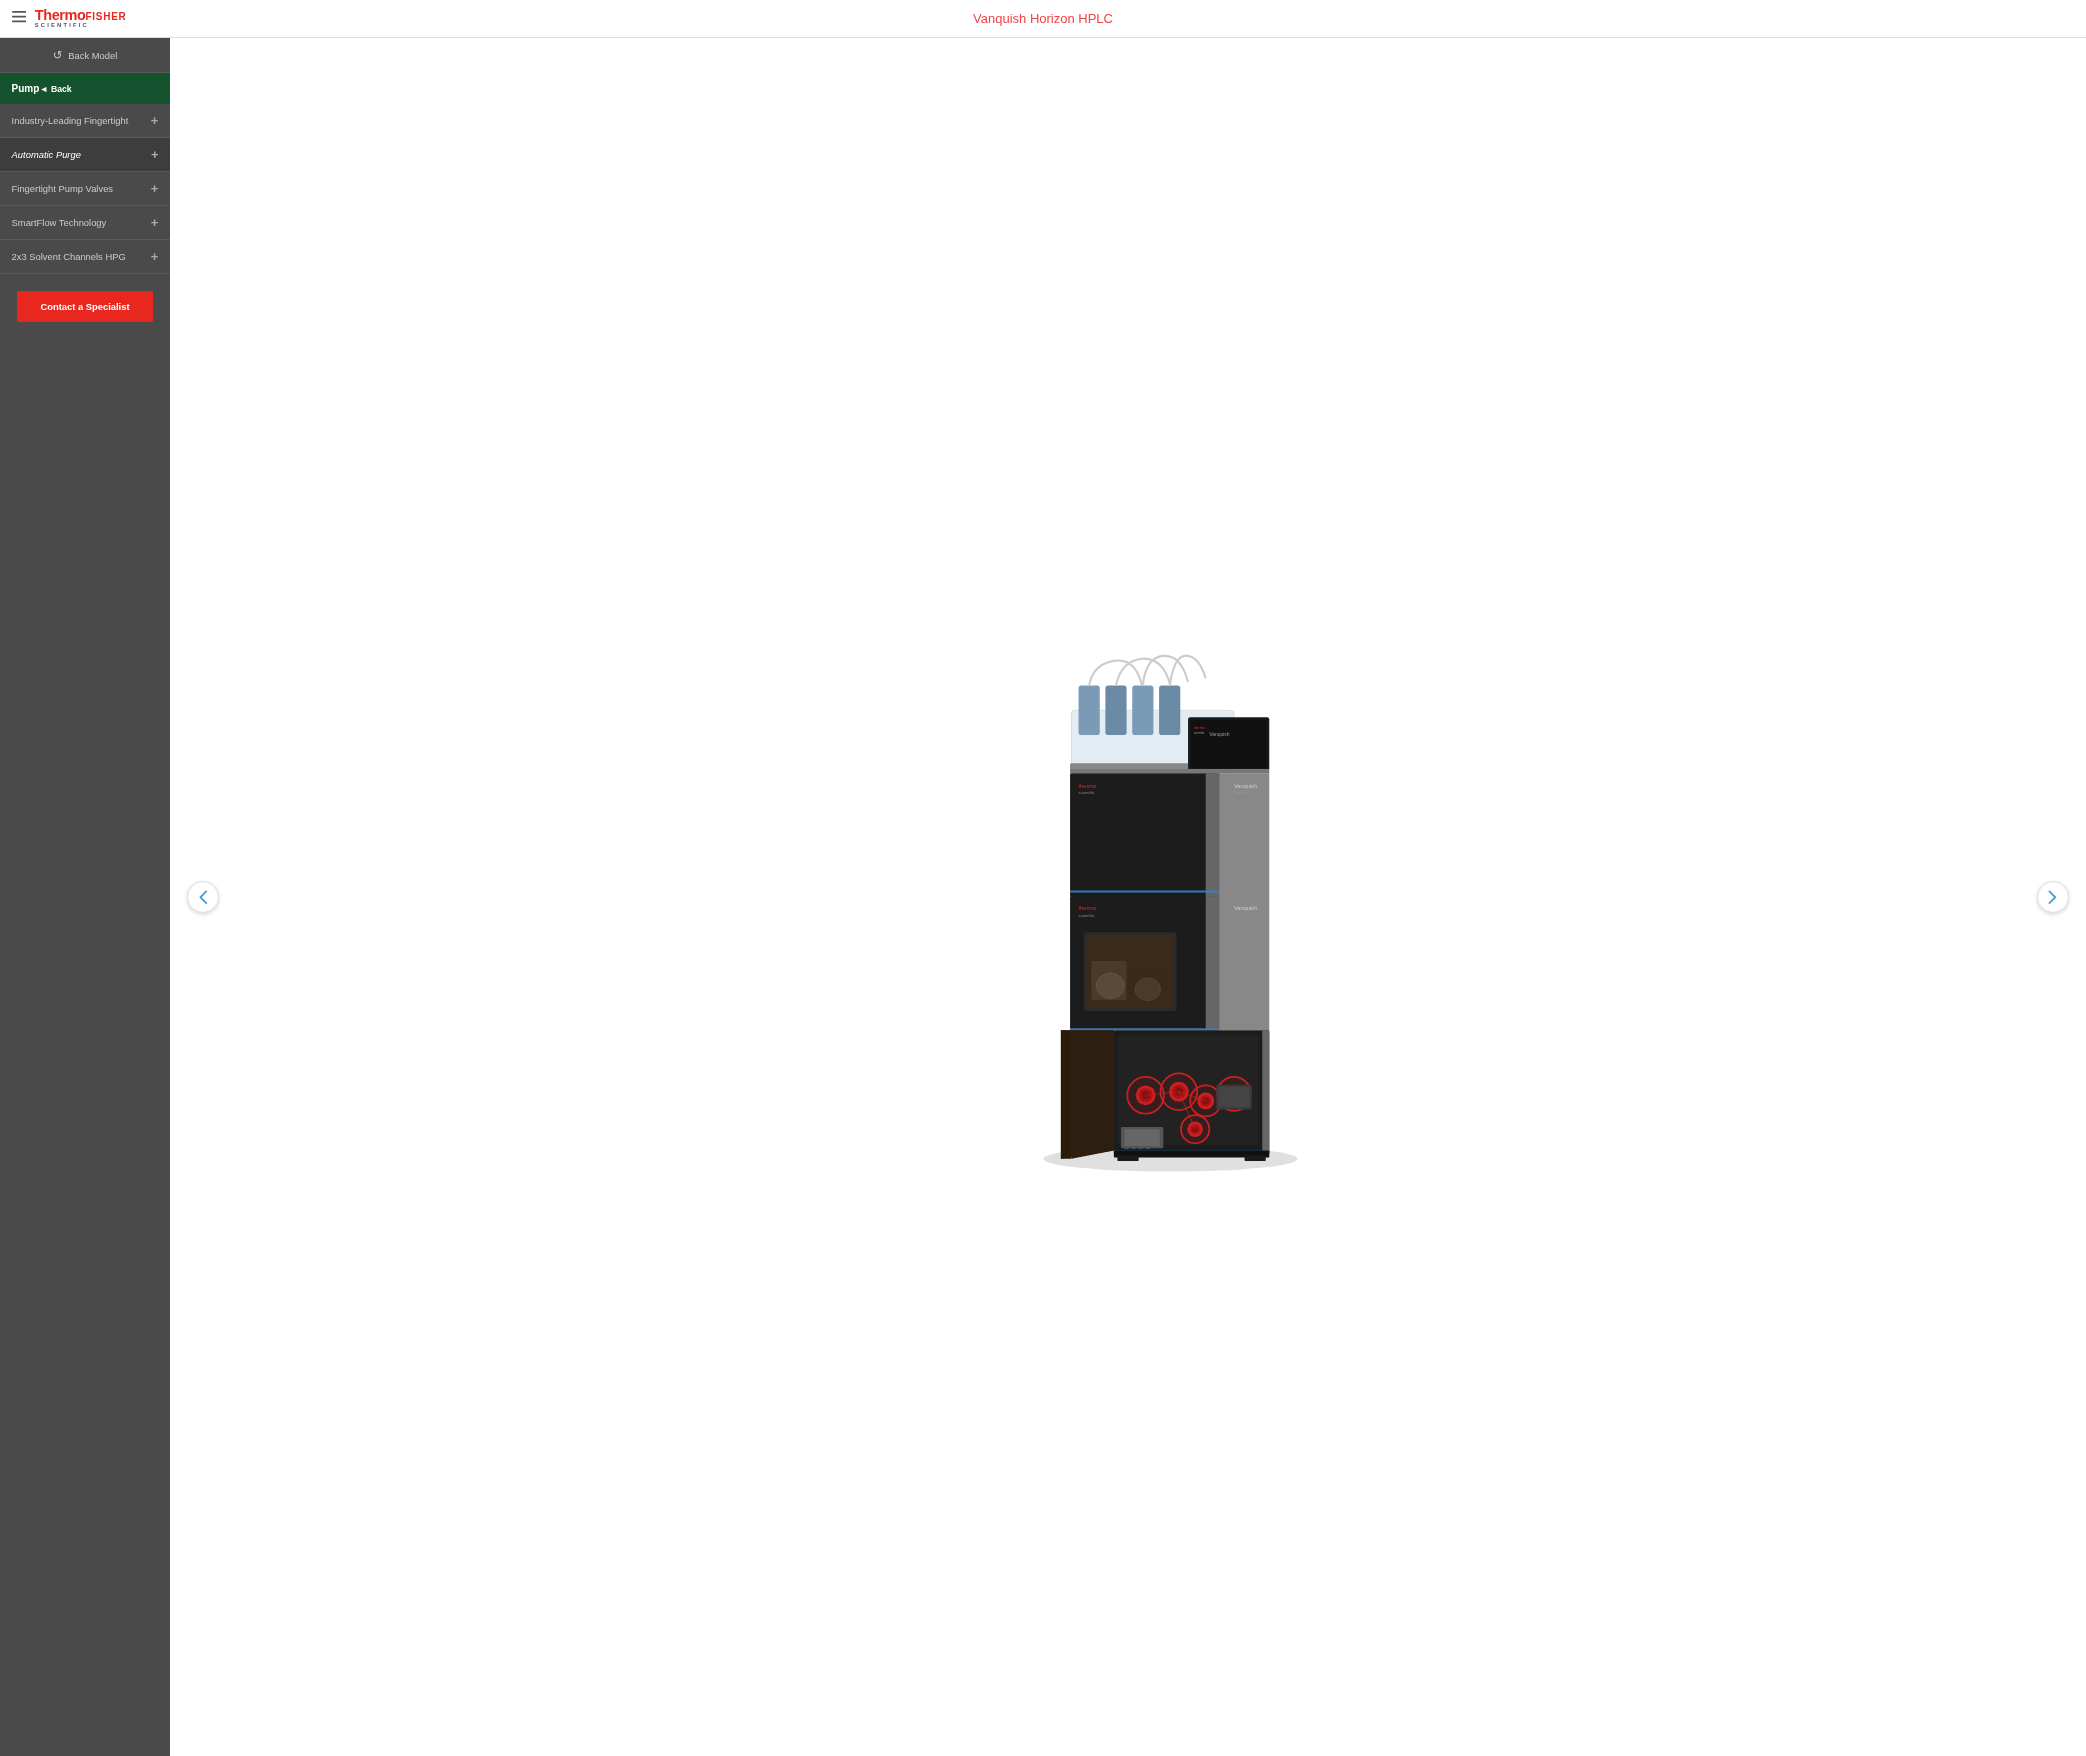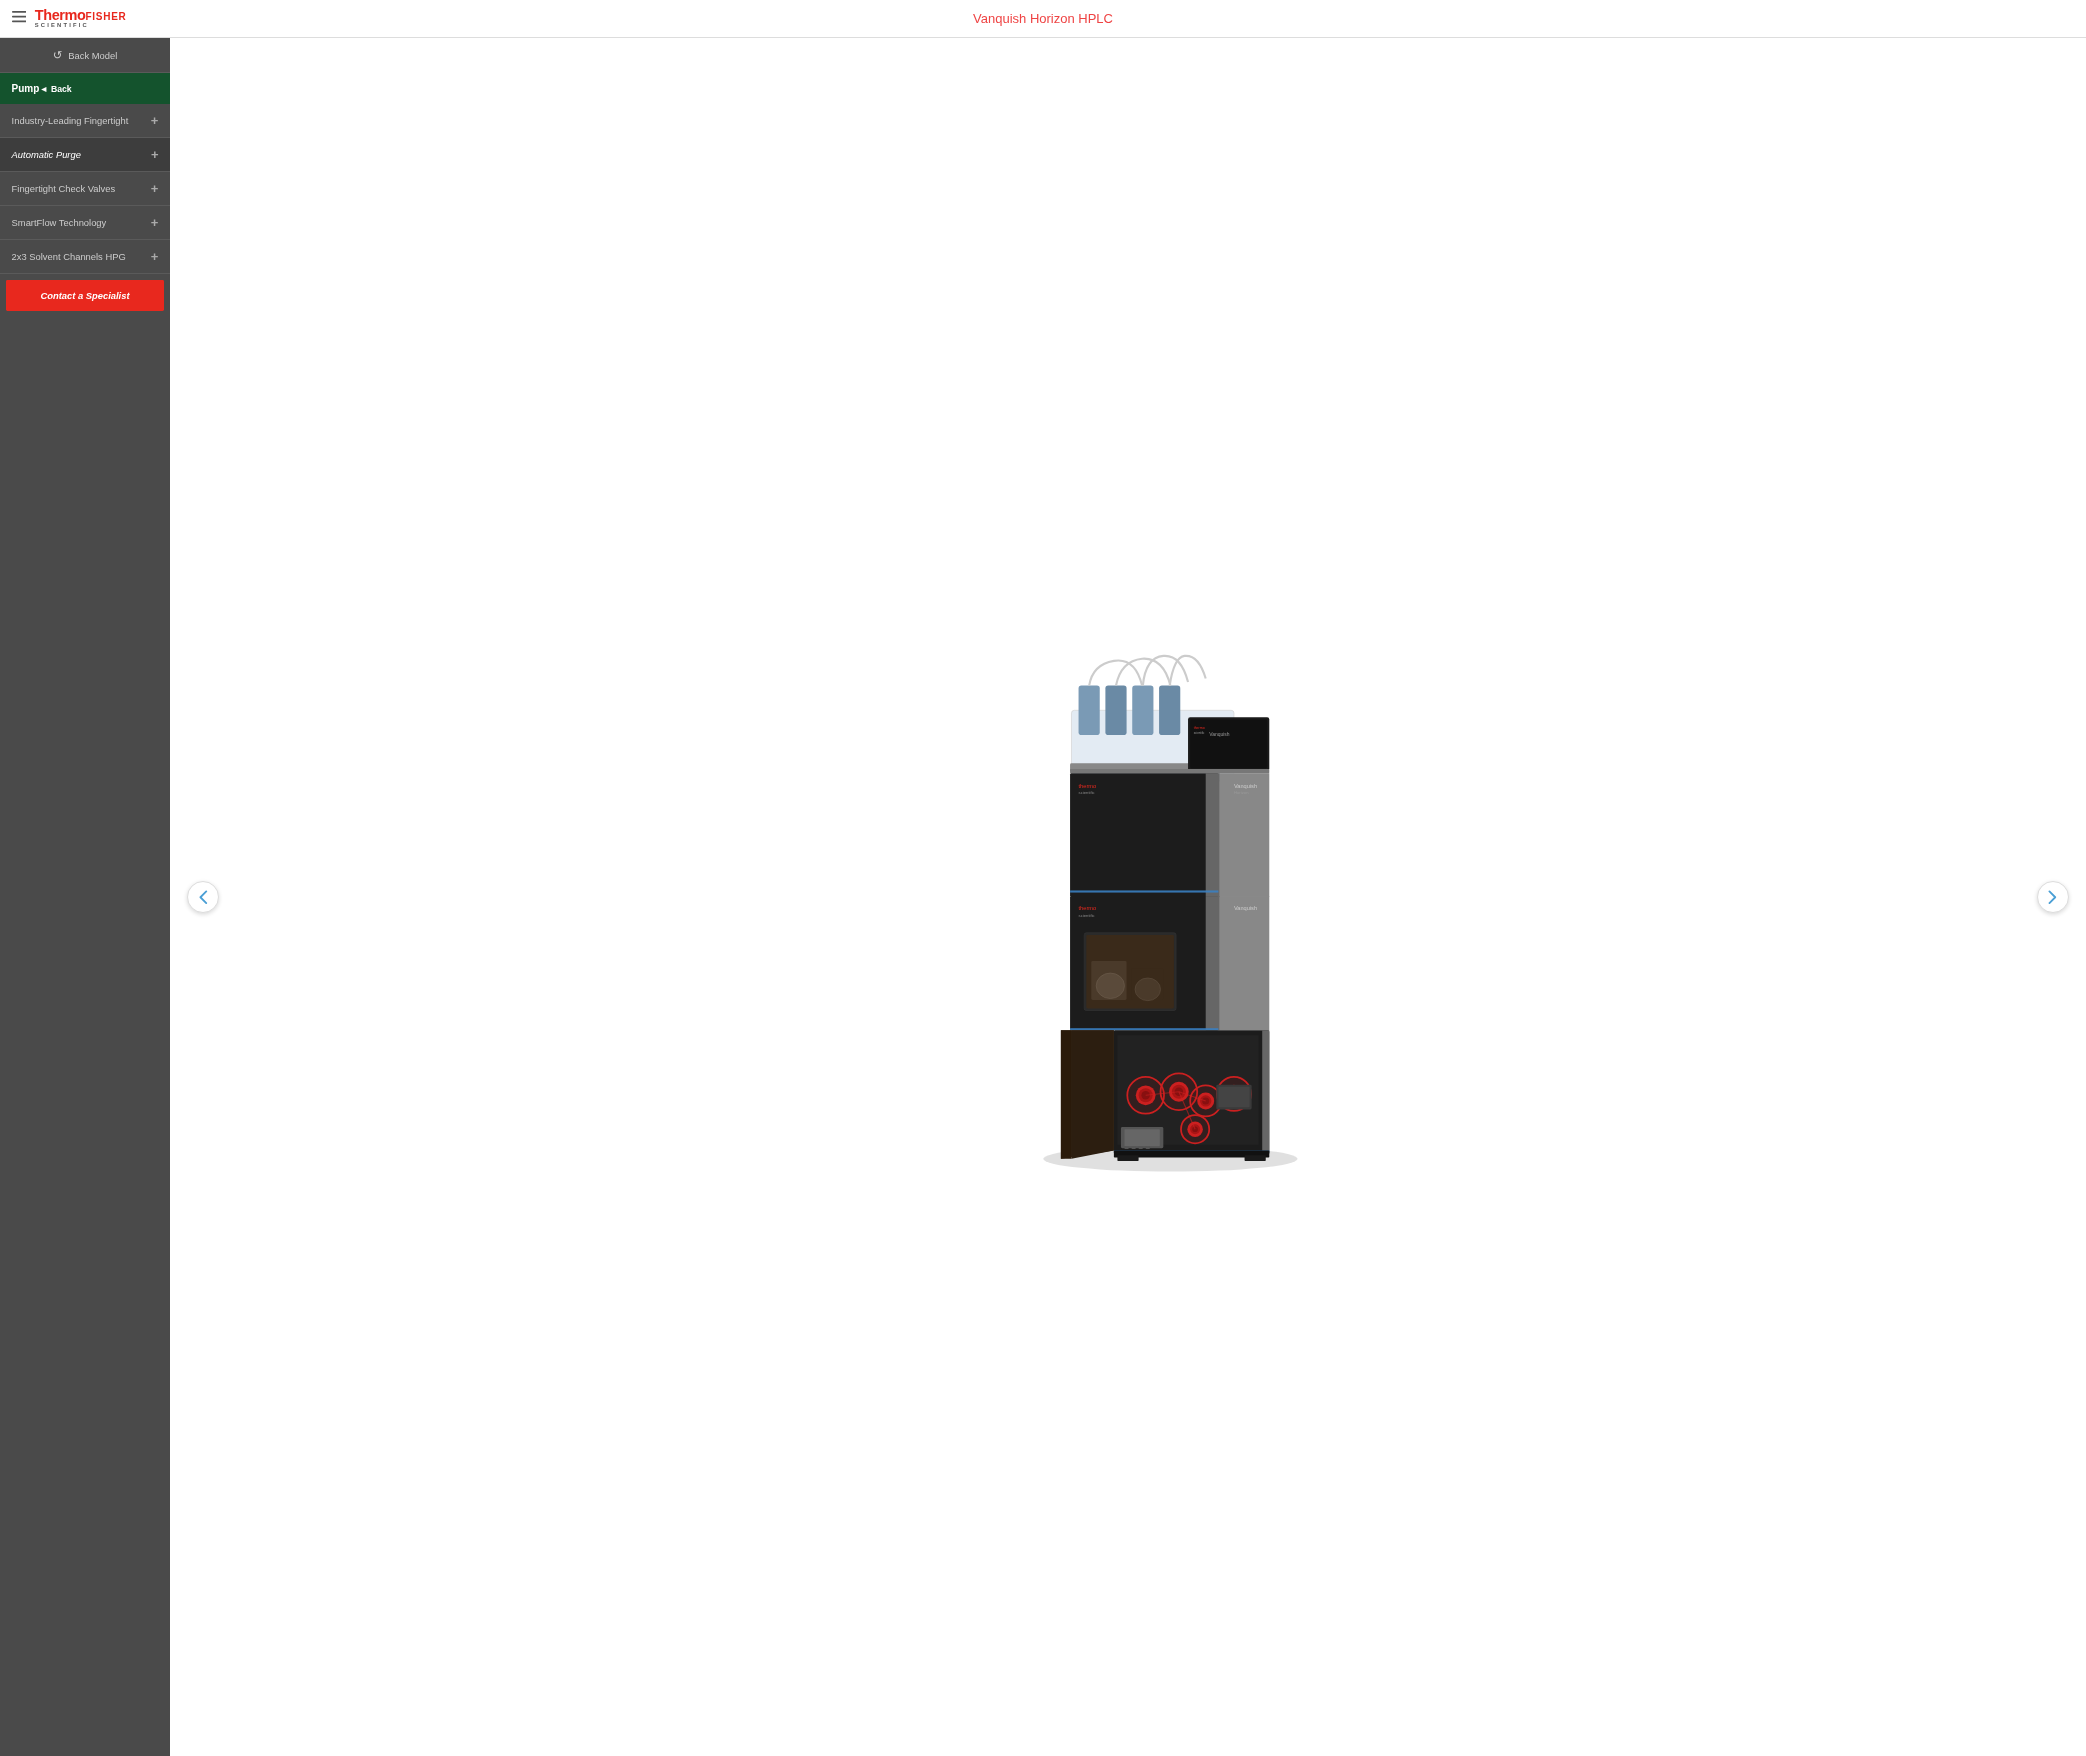--- a/index.html
+++ b/index.html
@@ -106,31 +106,30 @@
     }
 
     .menu-item-plus {
       color: #aaa;
       font-size: 13px;
       font-weight: bold;
       line-height: 1;
     }
 
     .contact-btn {
-      margin: 6px;
+      margin: 17px;
       padding: 10px 11.6px;
       background: #e8281e;
       color: #fff;
       border: none;
       font-size: 9.4px;
       font-weight: bold;
       cursor: pointer;
       text-align: center;
       border-radius: 1.4px;
-      font-style: italic;
     }
 
     
     .content-area {
       flex: 1;
       position: relative;
       background: #fff;
       display: flex;
       align-items: center;
       justify-content: center;
@@ -213,21 +212,21 @@
       <span>Industry-Leading Fingertight</span>
       <span class="menu-item-plus">+</span>
     </div>
 
     <div class="menu-item active">
       <span>Automatic Purge</span>
       <span class="menu-item-plus">+</span>
     </div>
 
     <div class="menu-item">
-      <span>Fingertight Check Valves</span>
+      <span>Fingertight Pump Valves</span>
       <span class="menu-item-plus">+</span>
     </div>
 
     <div class="menu-item">
       <span>SmartFlow Technology</span>
       <span class="menu-item-plus">+</span>
     </div>
 
     <div class="menu-item">
       <span>2x3 Solvent Channels HPG</span>

